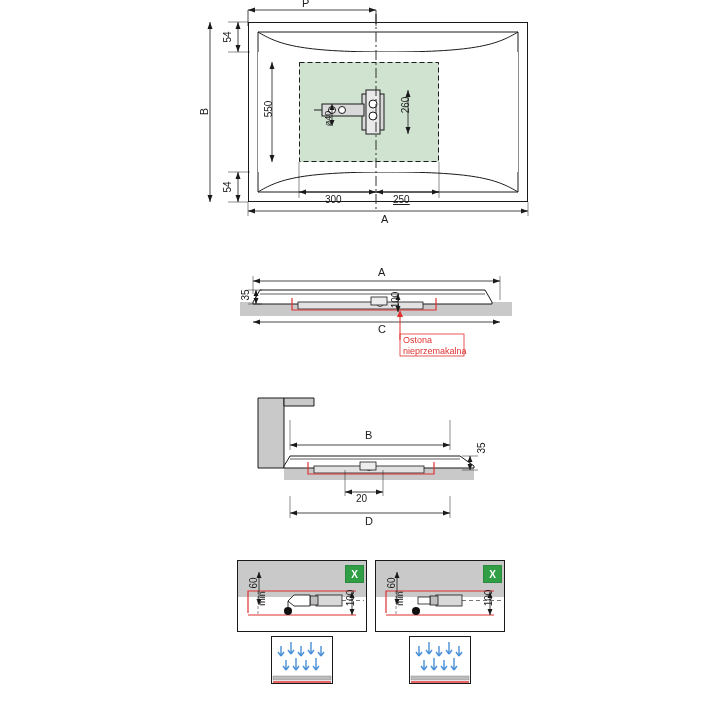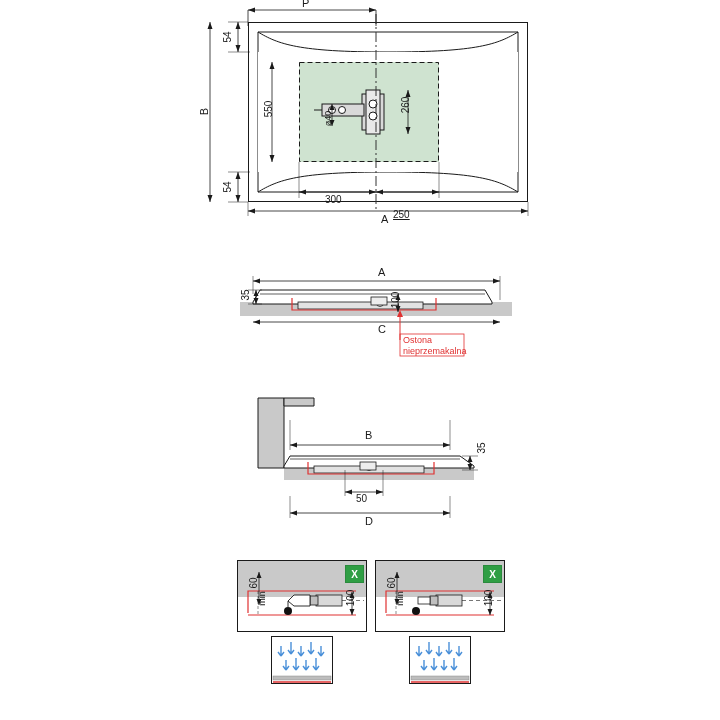--- a/index.html
+++ b/index.html
@@ -132,21 +132,21 @@
       <line x1="299" y1="192" x2="376" y2="192" stroke="#1a1a1a" stroke-width="0.8"></line>
       <path d="M299,192 l7,-2.5 l0,5 z" fill="#1a1a1a"></path>
       <path d="M376,192 l-7,-2.5 l0,5 z" fill="#1a1a1a"></path>
       <line x1="376" y1="192" x2="439" y2="192" stroke="#1a1a1a" stroke-width="0.8"></line>
       <path d="M376,192 l7,-2.5 l0,5 z" fill="#1a1a1a"></path>
       <path d="M439,192 l-7,-2.5 l0,5 z" fill="#1a1a1a"></path>
       <line x1="299" y1="162" x2="299" y2="198" stroke="#1a1a1a" stroke-width="0.5"></line>
       <line x1="439" y1="162" x2="439" y2="198" stroke="#1a1a1a" stroke-width="0.5"></line>
     </svg>
     <span class="lbl" style="left:325px;top:195px;">300</span>
-    <span class="lbl" style="left:393px;top:210px;text-decoration:underline;">250</span>
+    <span class="lbl" style="left:393px;top:195px;text-decoration:underline;">250</span>
 
     <svg style="left:0;top:0;" width="620" height="230">
       <line x1="248" y1="211" x2="528" y2="211" stroke="#1a1a1a" stroke-width="0.8"></line>
       <path d="M248,211 l7,-2.5 l0,5 z" fill="#1a1a1a"></path>
       <path d="M528,211 l-7,-2.5 l0,5 z" fill="#1a1a1a"></path>
       <line x1="248" y1="202" x2="248" y2="216" stroke="#1a1a1a" stroke-width="0.5"></line>
       <line x1="528" y1="202" x2="528" y2="216" stroke="#1a1a1a" stroke-width="0.5"></line>
     </svg>
     <span class="lbl big" style="left:381px;top:214px;">A</span>
   </div>
@@ -246,21 +246,21 @@
     </svg>
     <span class="lbl rot" style="left:470px;top:443px;width:24px;text-align:center;">35</span>
 
     <svg style="left:0;top:0;" width="520" height="510">
       <line x1="345" y1="492" x2="383" y2="492" stroke="#1a1a1a" stroke-width="0.8"></line>
       <path d="M345,492 l7,-2.5 l0,5 z" fill="#1a1a1a"></path>
       <path d="M383,492 l-7,-2.5 l0,5 z" fill="#1a1a1a"></path>
       <line x1="345" y1="470" x2="345" y2="496" stroke="#1a1a1a" stroke-width="0.5"></line>
       <line x1="383" y1="470" x2="383" y2="496" stroke="#1a1a1a" stroke-width="0.5"></line>
     </svg>
-    <span class="lbl" style="left:356px;top:494px;">50</span>
+    <span class="lbl" style="left:356px;top:494px;">20</span>
 
     <svg style="left:0;top:0;" width="620" height="530">
       <line x1="290" y1="513" x2="450" y2="513" stroke="#1a1a1a" stroke-width="0.8"></line>
       <path d="M290,513 l7,-2.5 l0,5 z" fill="#1a1a1a"></path>
       <path d="M450,513 l-7,-2.5 l0,5 z" fill="#1a1a1a"></path>
       <line x1="290" y1="496" x2="290" y2="518" stroke="#1a1a1a" stroke-width="0.5"></line>
       <line x1="450" y1="496" x2="450" y2="518" stroke="#1a1a1a" stroke-width="0.5"></line>
     </svg>
     <span class="lbl big" style="left:365px;top:516px;">D</span>
   </div>

